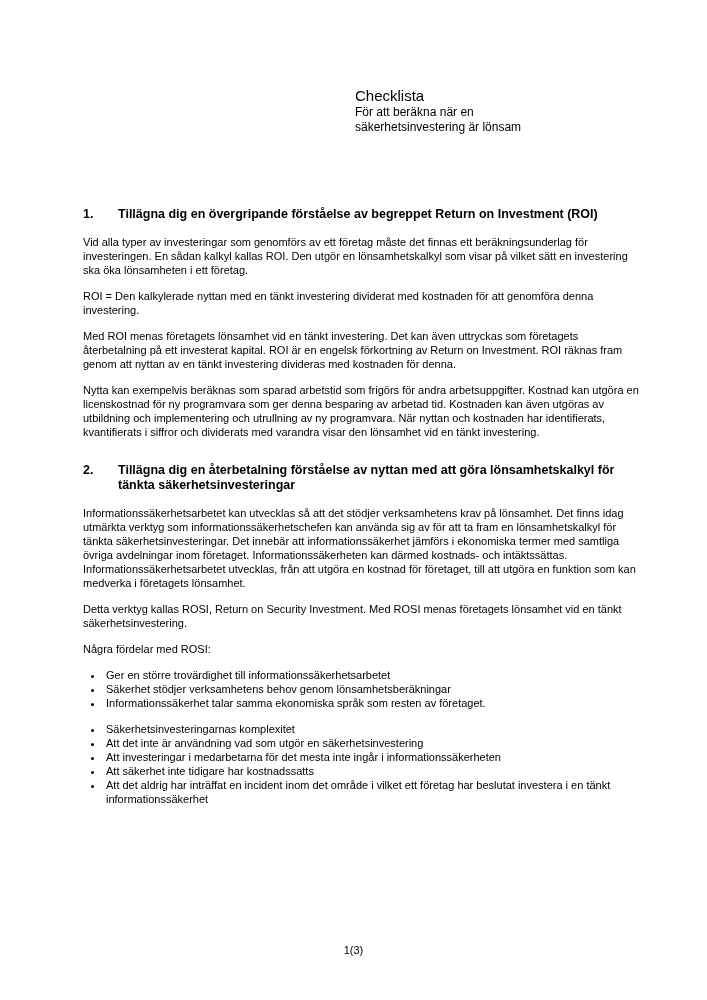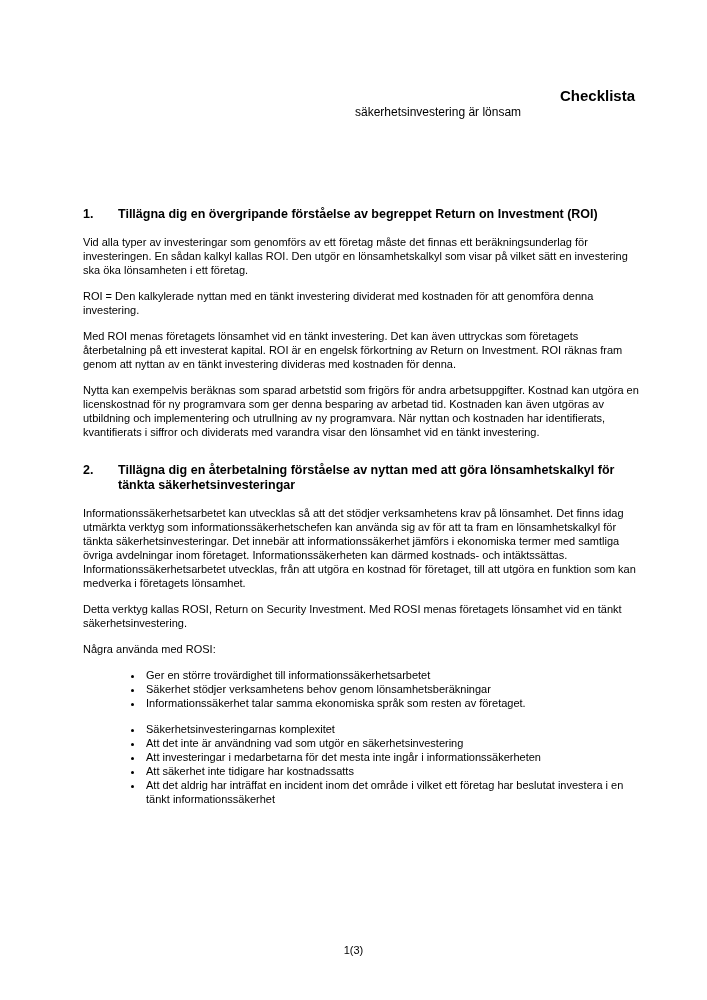--- a/index.html
+++ b/index.html
@@ -21,22 +21,21 @@
   
   .title-block {
     position: absolute;
     left: 355px;
     top: 86px;
     width: 280px;
   }
   .doc-title {
     font-size: 15px;
     line-height: 19px;
-    font-weight: bold;
-    text-align: right;
+    font-weight: normal;
   }
   .doc-subtitle {
     font-size: 12px;
     line-height: 15px;
   }
 
   
   .content {
     position: absolute;
     left: 83px;
@@ -61,40 +60,40 @@
     margin: 0 0 12px 0;
   }
 
   .content ul {
     margin: 0 0 12px 0;
     padding-left: 21px;
   }
   .content li {
     line-height: 14px;
     padding-left: 2px;
-    margin-left: 40px;
   }
 
   .footer {
     position: absolute;
     left: 0;
     top: 943px;
     width: 707px;
     text-align: center;
     font-size: 11px;
     line-height: 14px;
   }
 </style>
 </head>
 <body>
 
 <div class="page">
 
   <div class="title-block">
     <div class="doc-title">Checklista</div>
+    <div class="doc-subtitle">För att beräkna när en</div>
     <div class="doc-subtitle">säkerhetsinvestering är lönsam</div>
   </div>
 
   <div class="content">
 
     <div class="section-heading first">
       <span>1.</span>
       <span>Tillägna dig en övergripande förståelse av begreppet Return on Investment (ROI)</span>
     </div>
     <p>Vid alla typer av investeringar som genomförs av ett företag måste det finnas ett beräkningsunderlag för investeringen. En sådan kalkyl kallas ROI. Den utgör en lönsamhetskalkyl som visar på vilket sätt en investering ska öka lönsamheten i ett företag.</p>
@@ -102,21 +101,21 @@
     <p>Med ROI menas företagets lönsamhet vid en tänkt investering. Det kan även uttryckas som företagets återbetalning på ett investerat kapital. ROI är en engelsk förkortning av Return on Investment. ROI räknas fram genom att nyttan av en tänkt investering divideras med kostnaden för denna.</p>
     <p>Nytta kan exempelvis beräknas som sparad arbetstid som frigörs för andra arbetsuppgifter. Kostnad kan utgöra en licenskostnad för ny programvara som ger denna besparing av arbetad tid. Kostnaden kan även utgöras av utbildning och implementering och utrullning av ny programvara. När nyttan och kostnaden har identifierats, kvantifierats i siffror och dividerats med varandra visar den lönsamhet vid en tänkt investering.</p>
 
     <div class="section-heading later">
       <span>2.</span>
       <span>Tillägna dig en återbetalning förståelse av nyttan med att göra lönsamhetskalkyl för tänkta säkerhetsinvesteringar</span>
     </div>
     <p>Informationssäkerhetsarbetet kan utvecklas så att det stödjer verksamhetens krav på lönsamhet. Det finns idag utmärkta verktyg som informationssäkerhetschefen kan använda sig av för att ta fram en lönsamhetskalkyl för tänkta säkerhetsinvesteringar. Det innebär att informationssäkerhet jämförs i ekonomiska termer med samtliga övriga avdelningar inom företaget. Informationssäkerheten kan därmed kostnads- och intäktssättas. Informationssäkerhetsarbetet utvecklas, från att utgöra en kostnad för företaget, till att utgöra en funktion som kan medverka i företagets lönsamhet.</p>
     <p>Detta verktyg kallas ROSI, Return on Security Investment. Med ROSI menas företagets lönsamhet vid en tänkt säkerhetsinvestering.</p>
 
-    <p>Några använda med ROSI:</p>
+    <p>Några fördelar med ROSI:</p>
     <ul>
       <li>Ger en större trovärdighet till informationssäkerhetsarbetet</li>
       <li>Säkerhet stödjer verksamhetens behov genom lönsamhetsberäkningar</li>
       <li>Informationssäkerhet talar samma ekonomiska språk som resten av företaget.</li>
     </ul>
 
     <ul>
       <li>Säkerhetsinvesteringarnas komplexitet</li>
       <li>Att det inte är användning vad som utgör en säkerhetsinvestering</li>
       <li>Att investeringar i medarbetarna för det mesta inte ingår i informationssäkerheten</li>

